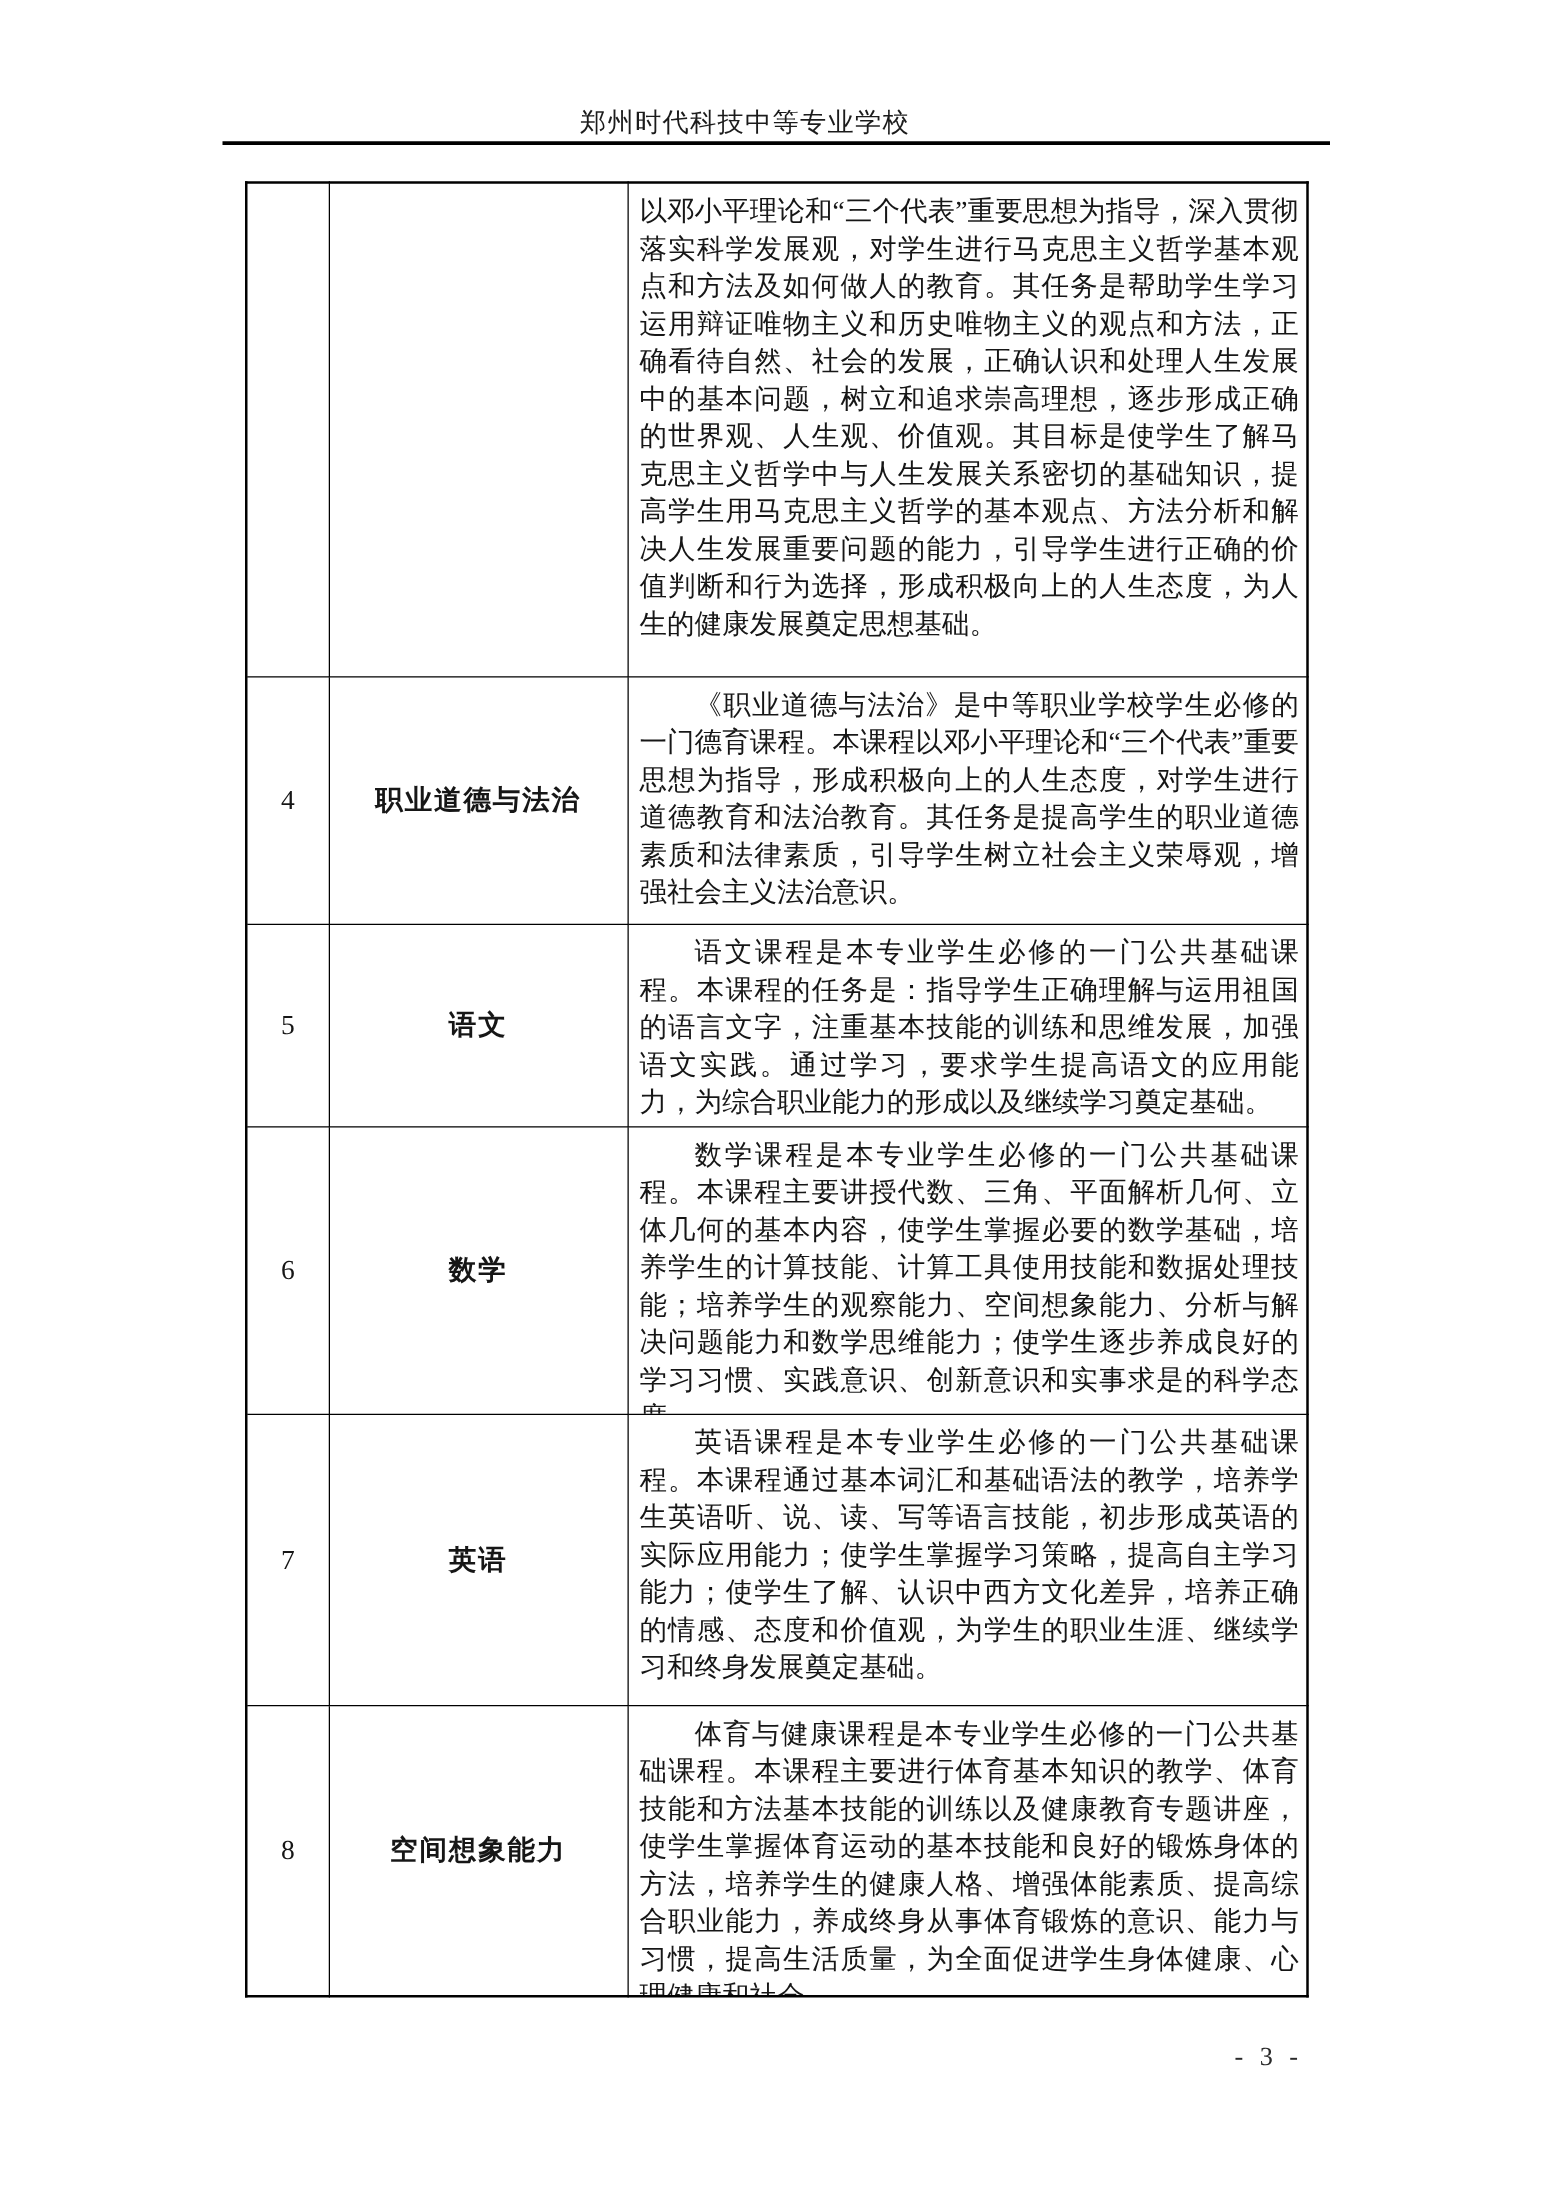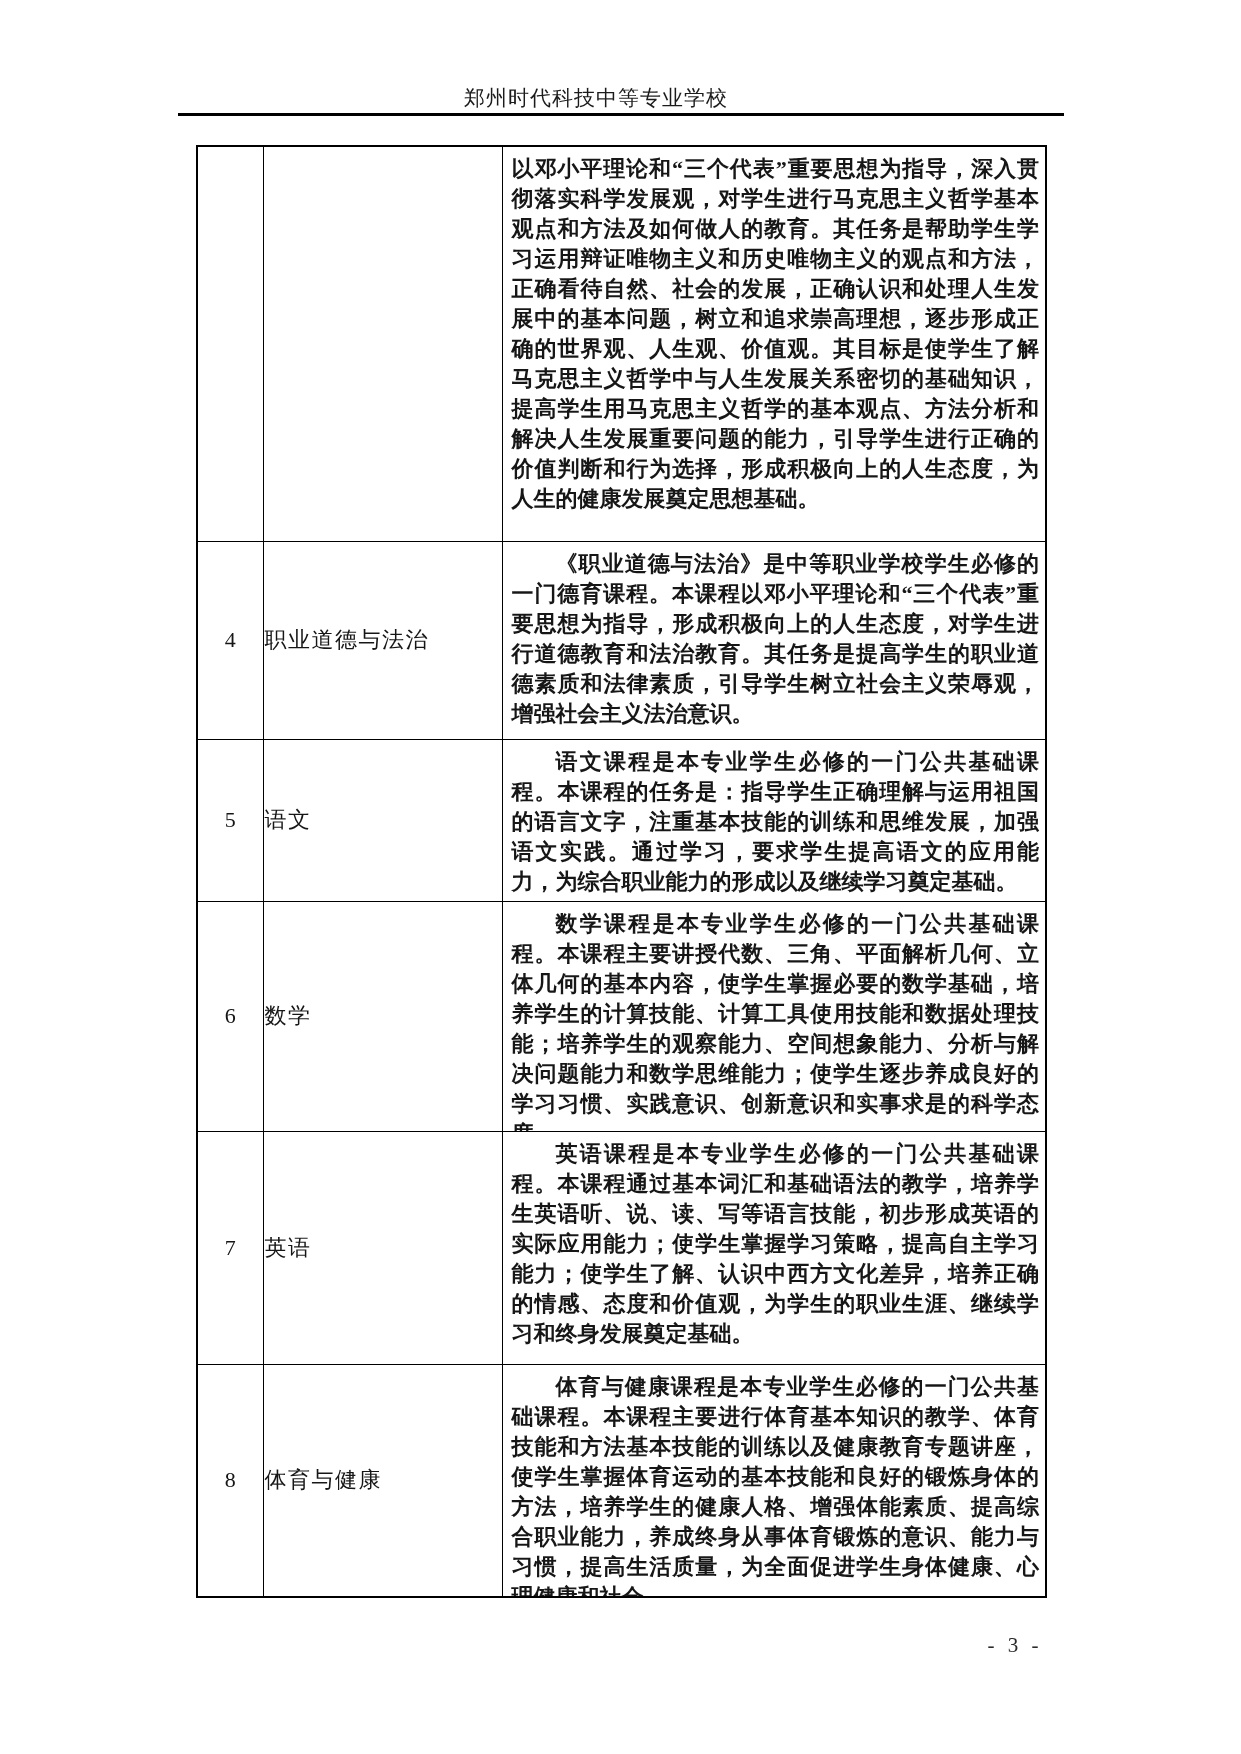--- a/index.html
+++ b/index.html
@@ -48,28 +48,28 @@
   }
   col.c-num    { width: 66px; }
   col.c-course { width: 239px; }
   col.c-desc   { width: 544px; }
   td.num-cell {
     text-align: center;
     vertical-align: middle;
     font-size: 22px;
   }
   td.course-cell {
-    text-align: left;
+    text-align: center;
     vertical-align: middle;
     letter-spacing: 1.5px;
+    font-weight: bold;
   }
   td.desc-cell {
     vertical-align: top;
     padding: 0;
-    font-weight: bold;
   }
   .desc-text {
     padding: 7px 6px 4px 9px;
     line-height: 30px;
     text-align: justify;
     overflow: hidden;
   }
   .desc-text.indent { text-indent: 2em; }
   tr.r0 { height: 395px; }
   tr.r1 { height: 198px; }
@@ -141,21 +141,21 @@
       </tr>
       <tr class="r4">
         <td class="num-cell">7</td>
         <td class="course-cell">英语</td>
         <td class="desc-cell">
           <div class="desc-text indent">英语课程是本专业学生必修的一门公共基础课程。本课程通过基本词汇和基础语法的教学，培养学生英语听、说、读、写等语言技能，初步形成英语的实际应用能力；使学生掌握学习策略，提高自主学习能力；使学生了解、认识中西方文化差异，培养正确的情感、态度和价值观，为学生的职业生涯、继续学习和终身发展奠定基础。</div>
         </td>
       </tr>
       <tr class="r5">
         <td class="num-cell">8</td>
-        <td class="course-cell">体育与健康</td>
+        <td class="course-cell">空间想象能力</td>
         <td class="desc-cell">
           <div class="desc-text indent">体育与健康课程是本专业学生必修的一门公共基础课程。本课程主要进行体育基本知识的教学、体育技能和方法基本技能的训练以及健康教育专题讲座，使学生掌握体育运动的基本技能和良好的锻炼身体的方法，培养学生的健康人格、增强体能素质、提高综合职业能力，养成终身从事体育锻炼的意识、能力与习惯，提高生活质量，为全面促进学生身体健康、心理健康和社会</div>
         </td>
       </tr>
     </tbody>
   </table>
 
   <div class="page-number">- 3 -</div>
 
 </div>

